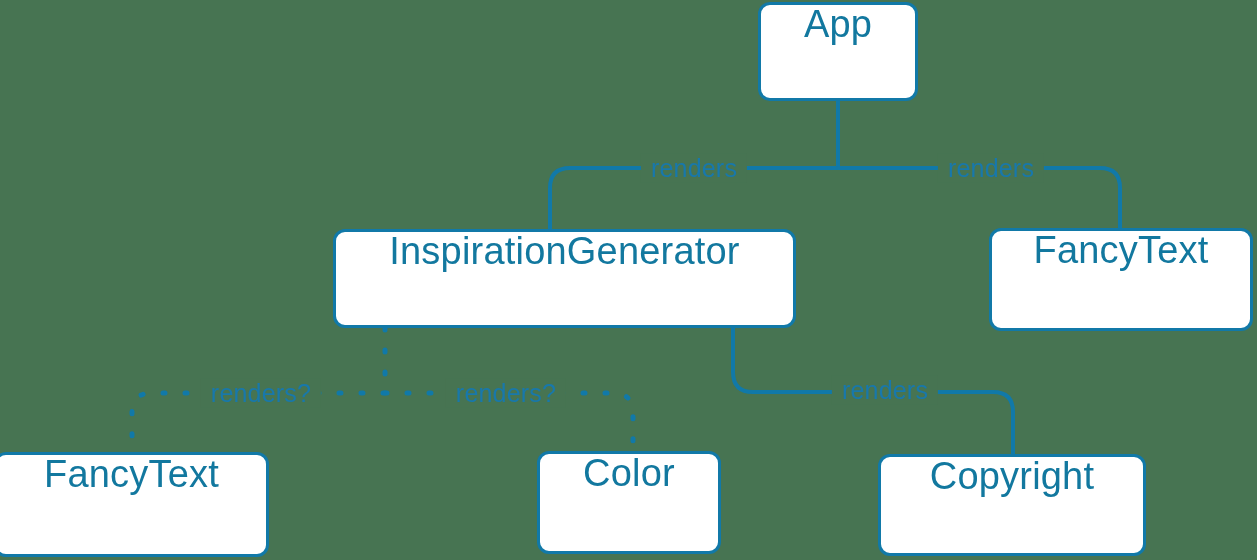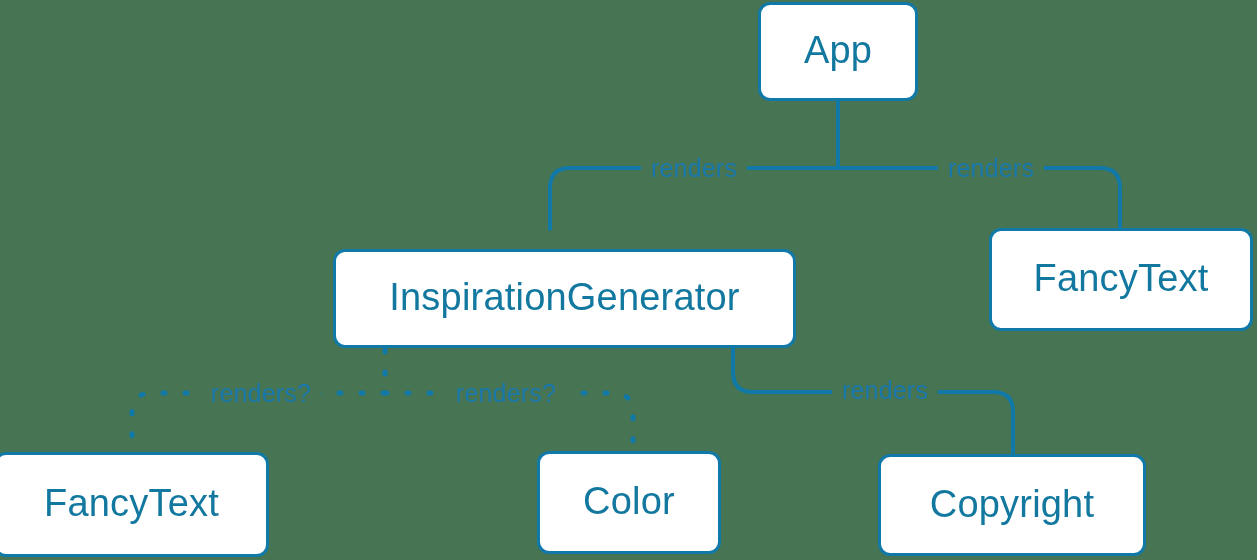--- a/index.html
+++ b/index.html
@@ -26,21 +26,20 @@
     width: 1257px;
     height: 560px;
   }
   .node {
     position: absolute;
     background: #ffffff;
     border: 3px solid #1179a8;
     border-radius: 12px;
     box-sizing: border-box;
     display: flex;
-    align-items: center;
     justify-content: center;
     color: #12789f;
     font-size: 38px;
     font-weight: 400;
     letter-spacing: 0.2px;
     white-space: nowrap;
     z-index: 2;
   }
   .node-label {
     display: block;
@@ -82,21 +81,21 @@
 
   <div class="edge-label" style="left: 694px; top: 168px; background: rgb(71, 116, 82); padding: 0px 10px; color: rgb(24, 120, 171);">renders</div>
   <div class="edge-label" style="left: 991px; top: 168px; background: rgb(71, 116, 82); padding: 0px 10px; color: rgb(24, 120, 171);">renders</div>
   <div class="edge-label" style="left: 261px; top: 393px; background: rgb(71, 116, 82); padding: 0px 10px; color: rgb(24, 120, 171);">renders?</div>
   <div class="edge-label" style="left: 506px; top: 393px; background: rgb(71, 116, 82); padding: 0px 10px; color: rgb(24, 120, 171);">renders?</div>
   <div class="edge-label" style="left: 885px; top: 390px; background: rgb(71, 116, 82); padding: 0px 10px; color: rgb(24, 120, 171);">renders</div>
 
   <div class="node" style="left: 758px; top: 2px; width: 160px; height: 99px; background: rgb(255, 255, 255); border-color: rgb(17, 121, 168); color: rgb(18, 120, 159);">
     <span class="node-label">App</span>
   </div>
-  <div class="node" style="left: 333px; top: 229px; width: 463px; height: 99px; background: rgb(255, 255, 255); border-color: rgb(17, 121, 168); color: rgb(18, 120, 159); margin-top: 20px;">
+  <div class="node" style="left: 333px; top: 229px; width: 463px; height: 99px; background: rgb(255, 255, 255); border-color: rgb(17, 121, 168); color: rgb(18, 120, 159);">
     <span class="node-label">InspirationGenerator</span>
   </div>
   <div class="node" style="left: 989px; top: 228px; width: 264px; height: 103px; background: rgb(255, 255, 255); border-color: rgb(17, 121, 168); color: rgb(18, 120, 159);">
     <span class="node-label">FancyText</span>
   </div>
   <div class="node" style="left: -6px; top: 452px; width: 275px; height: 105px; background: rgb(255, 255, 255); border-color: rgb(17, 121, 168); color: rgb(18, 120, 159);">
     <span class="node-label">FancyText</span>
   </div>
   <div class="node" style="left: 878px; top: 454px; width: 268px; height: 102px; background: rgb(255, 255, 255); border-color: rgb(17, 121, 168); color: rgb(18, 120, 159);">
     <span class="node-label">Copyright</span>

